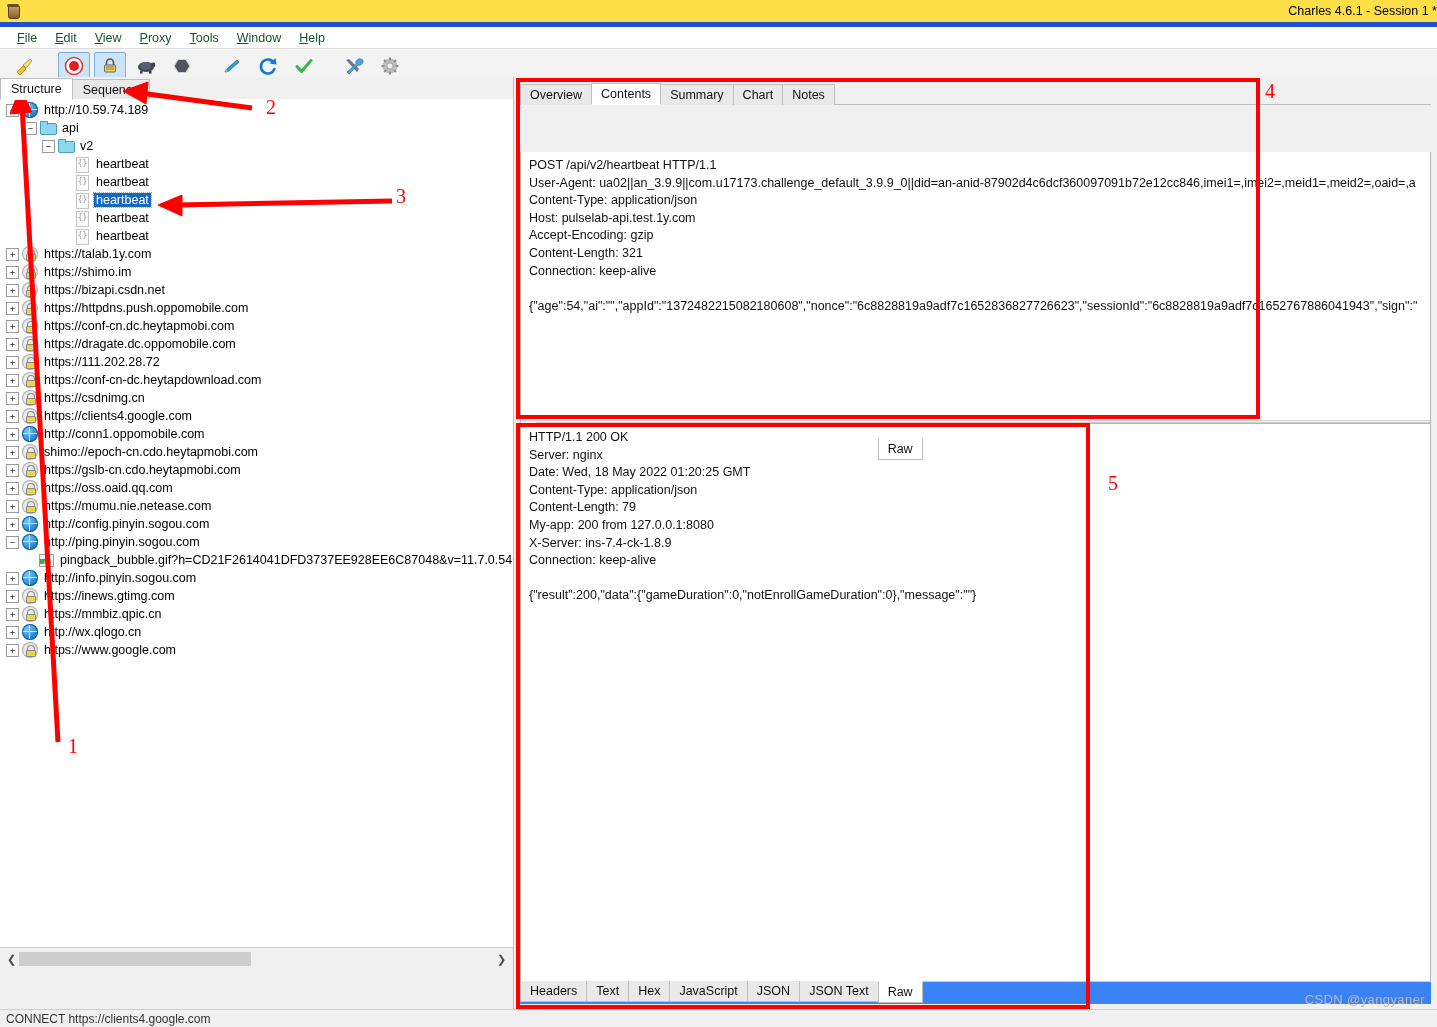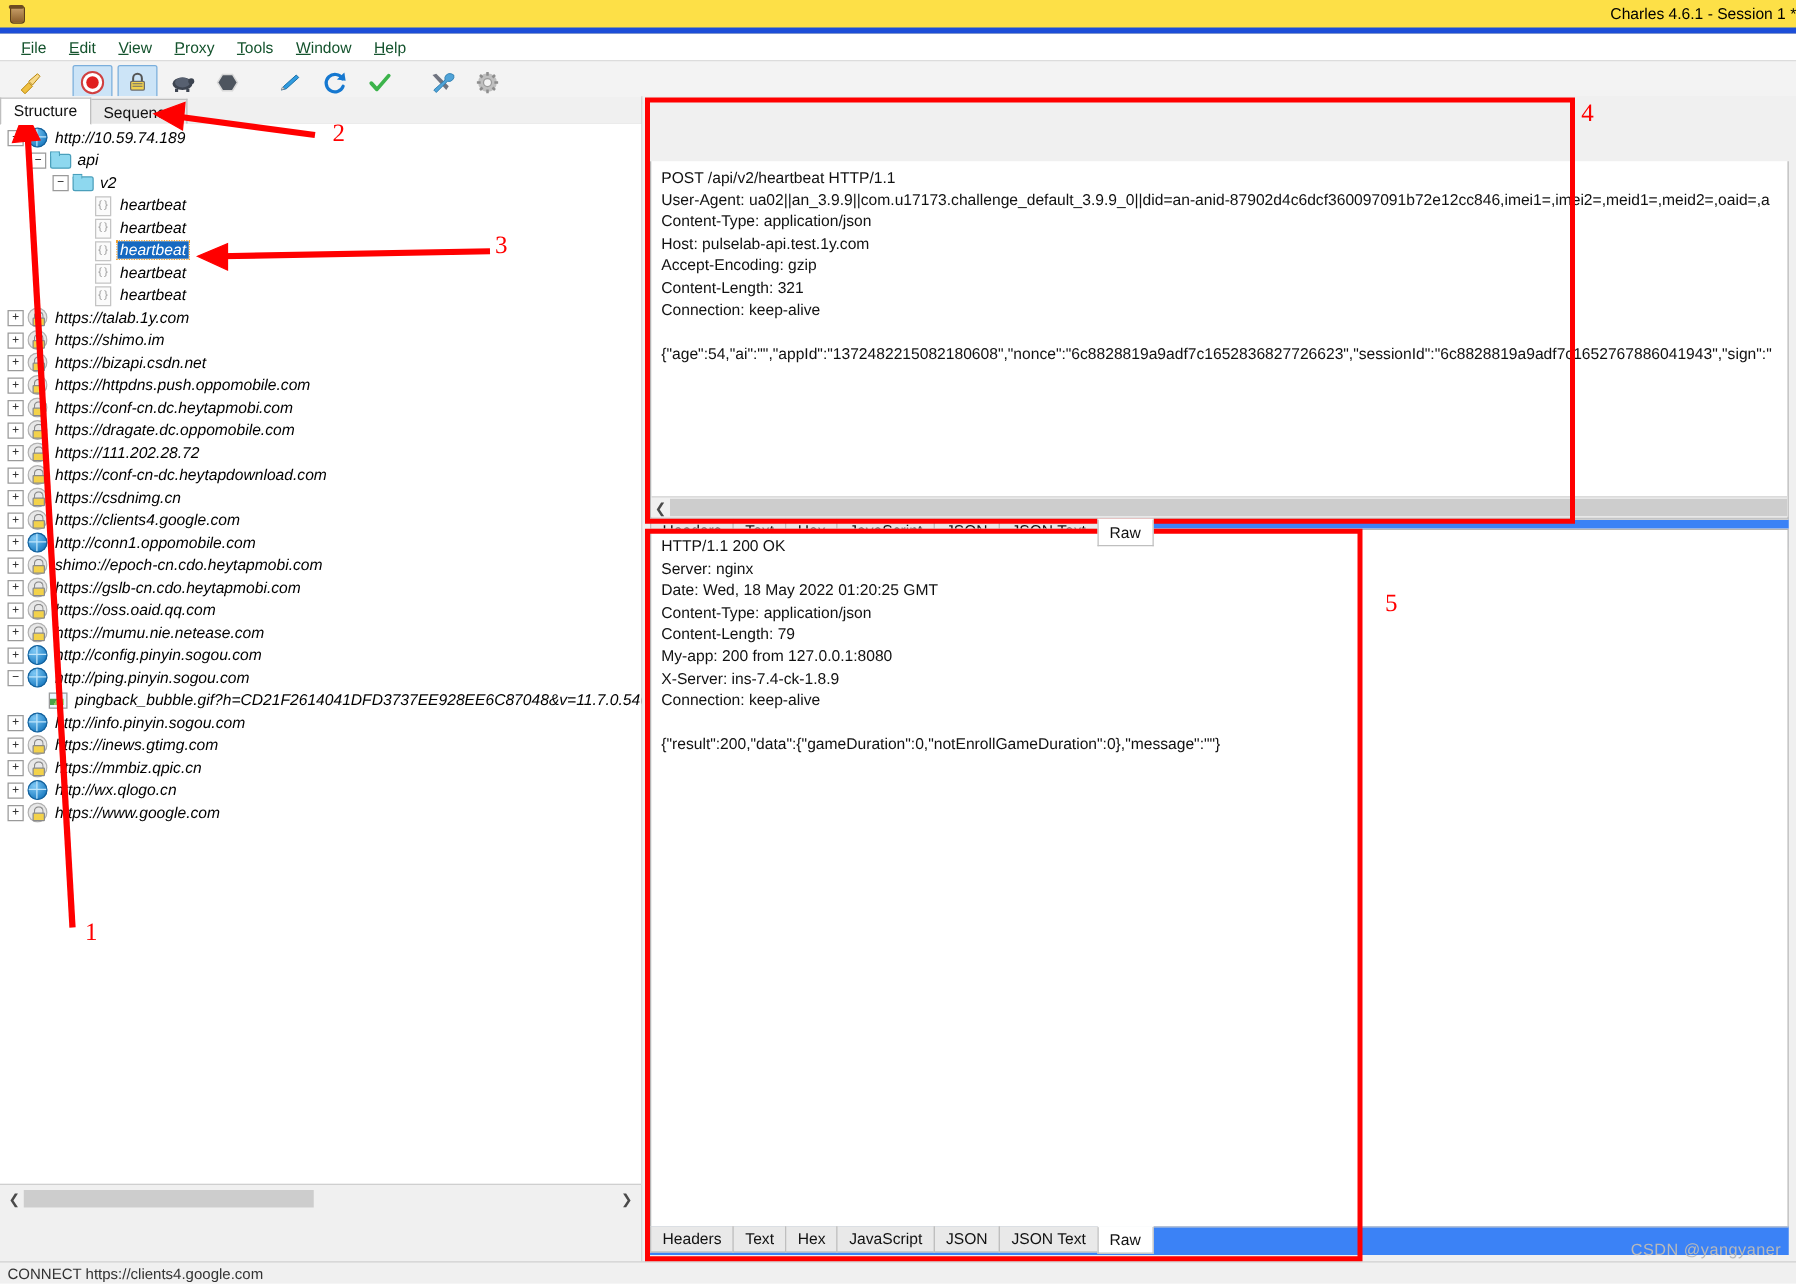--- a/index.html
+++ b/index.html
@@ -134,21 +134,21 @@
   }
   
   .ico.img:before{
     content:"";position:absolute;left:1px;top:2px;width:13px;height:11px;
     background:#eaf6ff;border:1px solid #9a9a9a;
   }
   .ico.img:after{
     content:"";position:absolute;left:2px;top:7px;width:11px;height:5px;
     background:linear-gradient(120deg,#4aa24a 40%,#8fcf5a 41%);
   }
-  .lbl{padding:0 2px;color:#000;font-style:italic;}
+  .lbl{padding:0 2px;color:#000;}
   .lbl.sel{
     background:#1669c1;color:#fff;outline:1px dotted #f0a030;
   }
   
   .lbottom{
     position:absolute;left:0;right:0;bottom:0;height:62px;background:#f0f0f0;
     border-top:1px solid #cfcfcf;
   }
   .hscroll{
     height:16px;margin:3px 4px 0 4px;background:#f0f0f0;
@@ -484,20 +484,27 @@
             <div class="hthumb"></div>
           </div>
         <div class="arrowbtn">❯</div>
       </div>
     </div>
   </div>
 
   <div class="rightpane">
 
     <div class="panel reqpanel">
+      <div class="rsptabstrip">
+        <div class="rtab">Overview</div>
+        <div class="rtab active">Contents</div>
+        <div class="rtab">Summary</div>
+        <div class="rtab">Chart</div>
+        <div class="rtab">Notes</div>
+      </div>
       <div class="contentbox" style="height:285px;margin-top:47px;">
         <div class="codearea">POST /api/v2/heartbeat HTTP/1.1
 User-Agent: ua02||an_3.9.9||com.u17173.challenge_default_3.9.9_0||did=an-anid-87902d4c6dcf360097091b72e12cc846,imei1=,imei2=,meid1=,meid2=,oaid=,a
 Content-Type: application/json
 Host: pulselab-api.test.1y.com
 Accept-Encoding: gzip
 Content-Length: 321
 Connection: keep-alive
 
 {"age":54,"ai":"","appId":"1372482215082180608","nonce":"6c8828819a9adf7c1652836827726623","sessionId":"6c8828819a9adf7c1652767886041943","sign":"</div>

